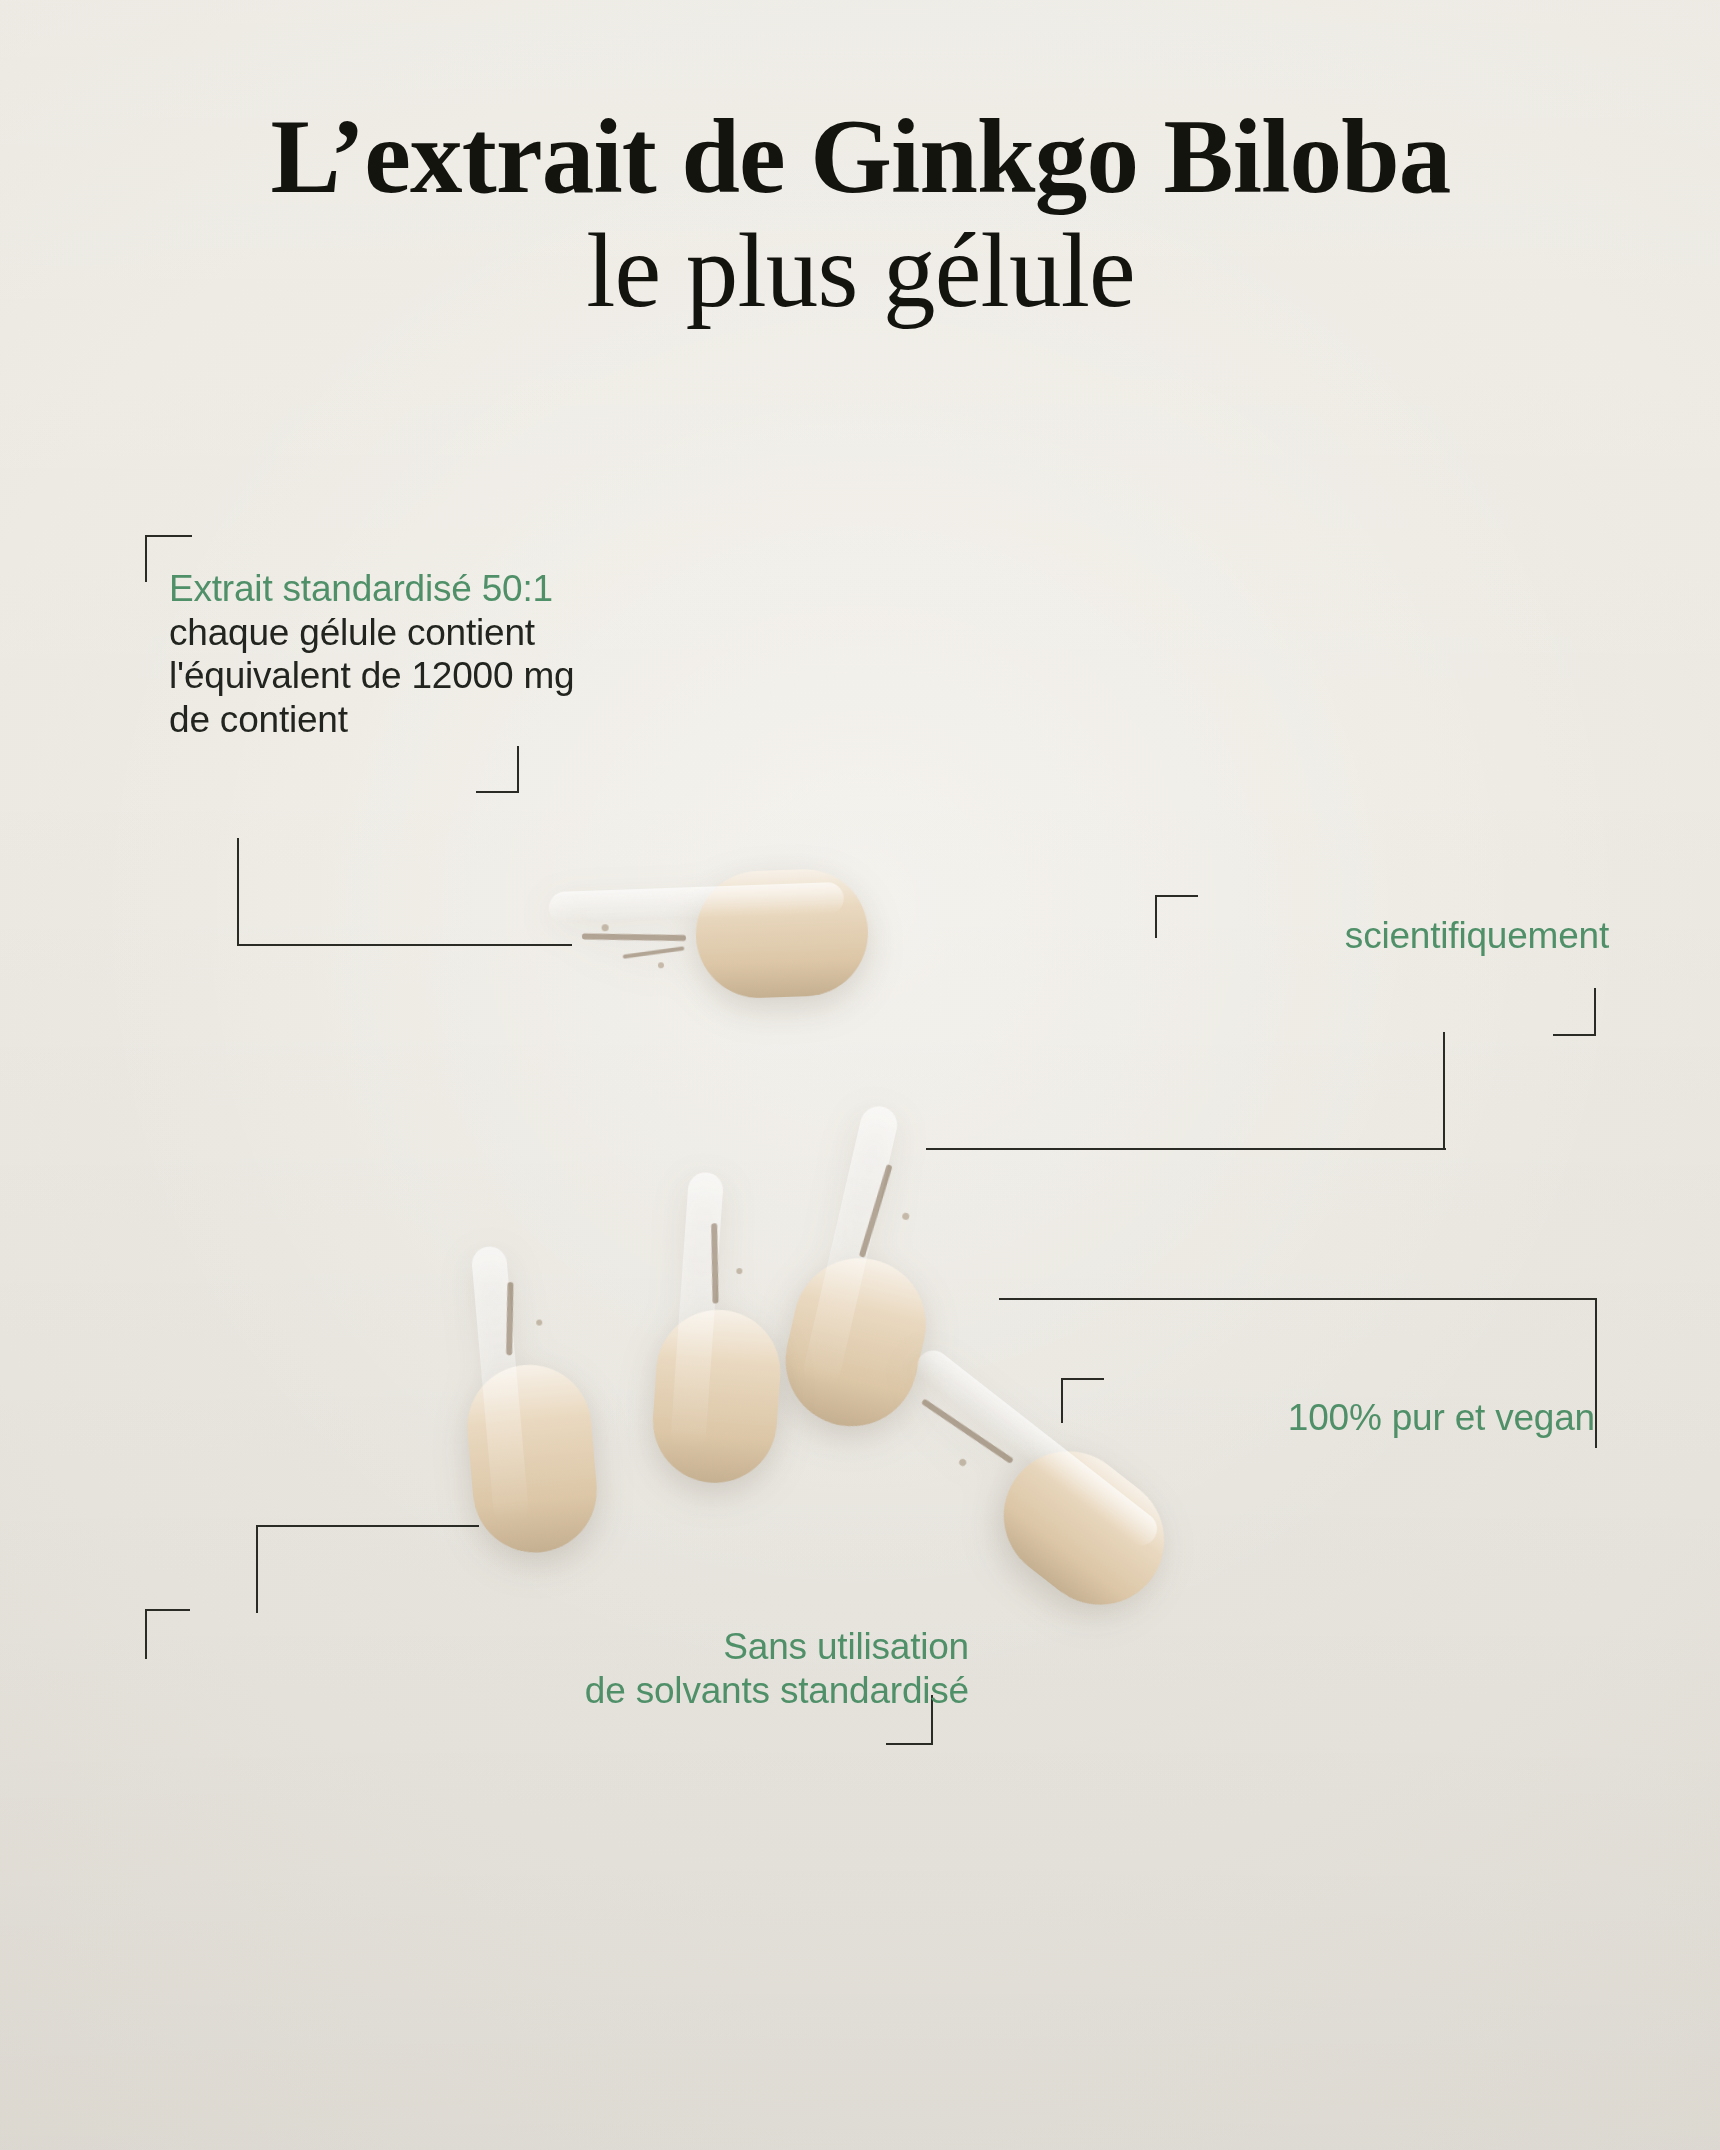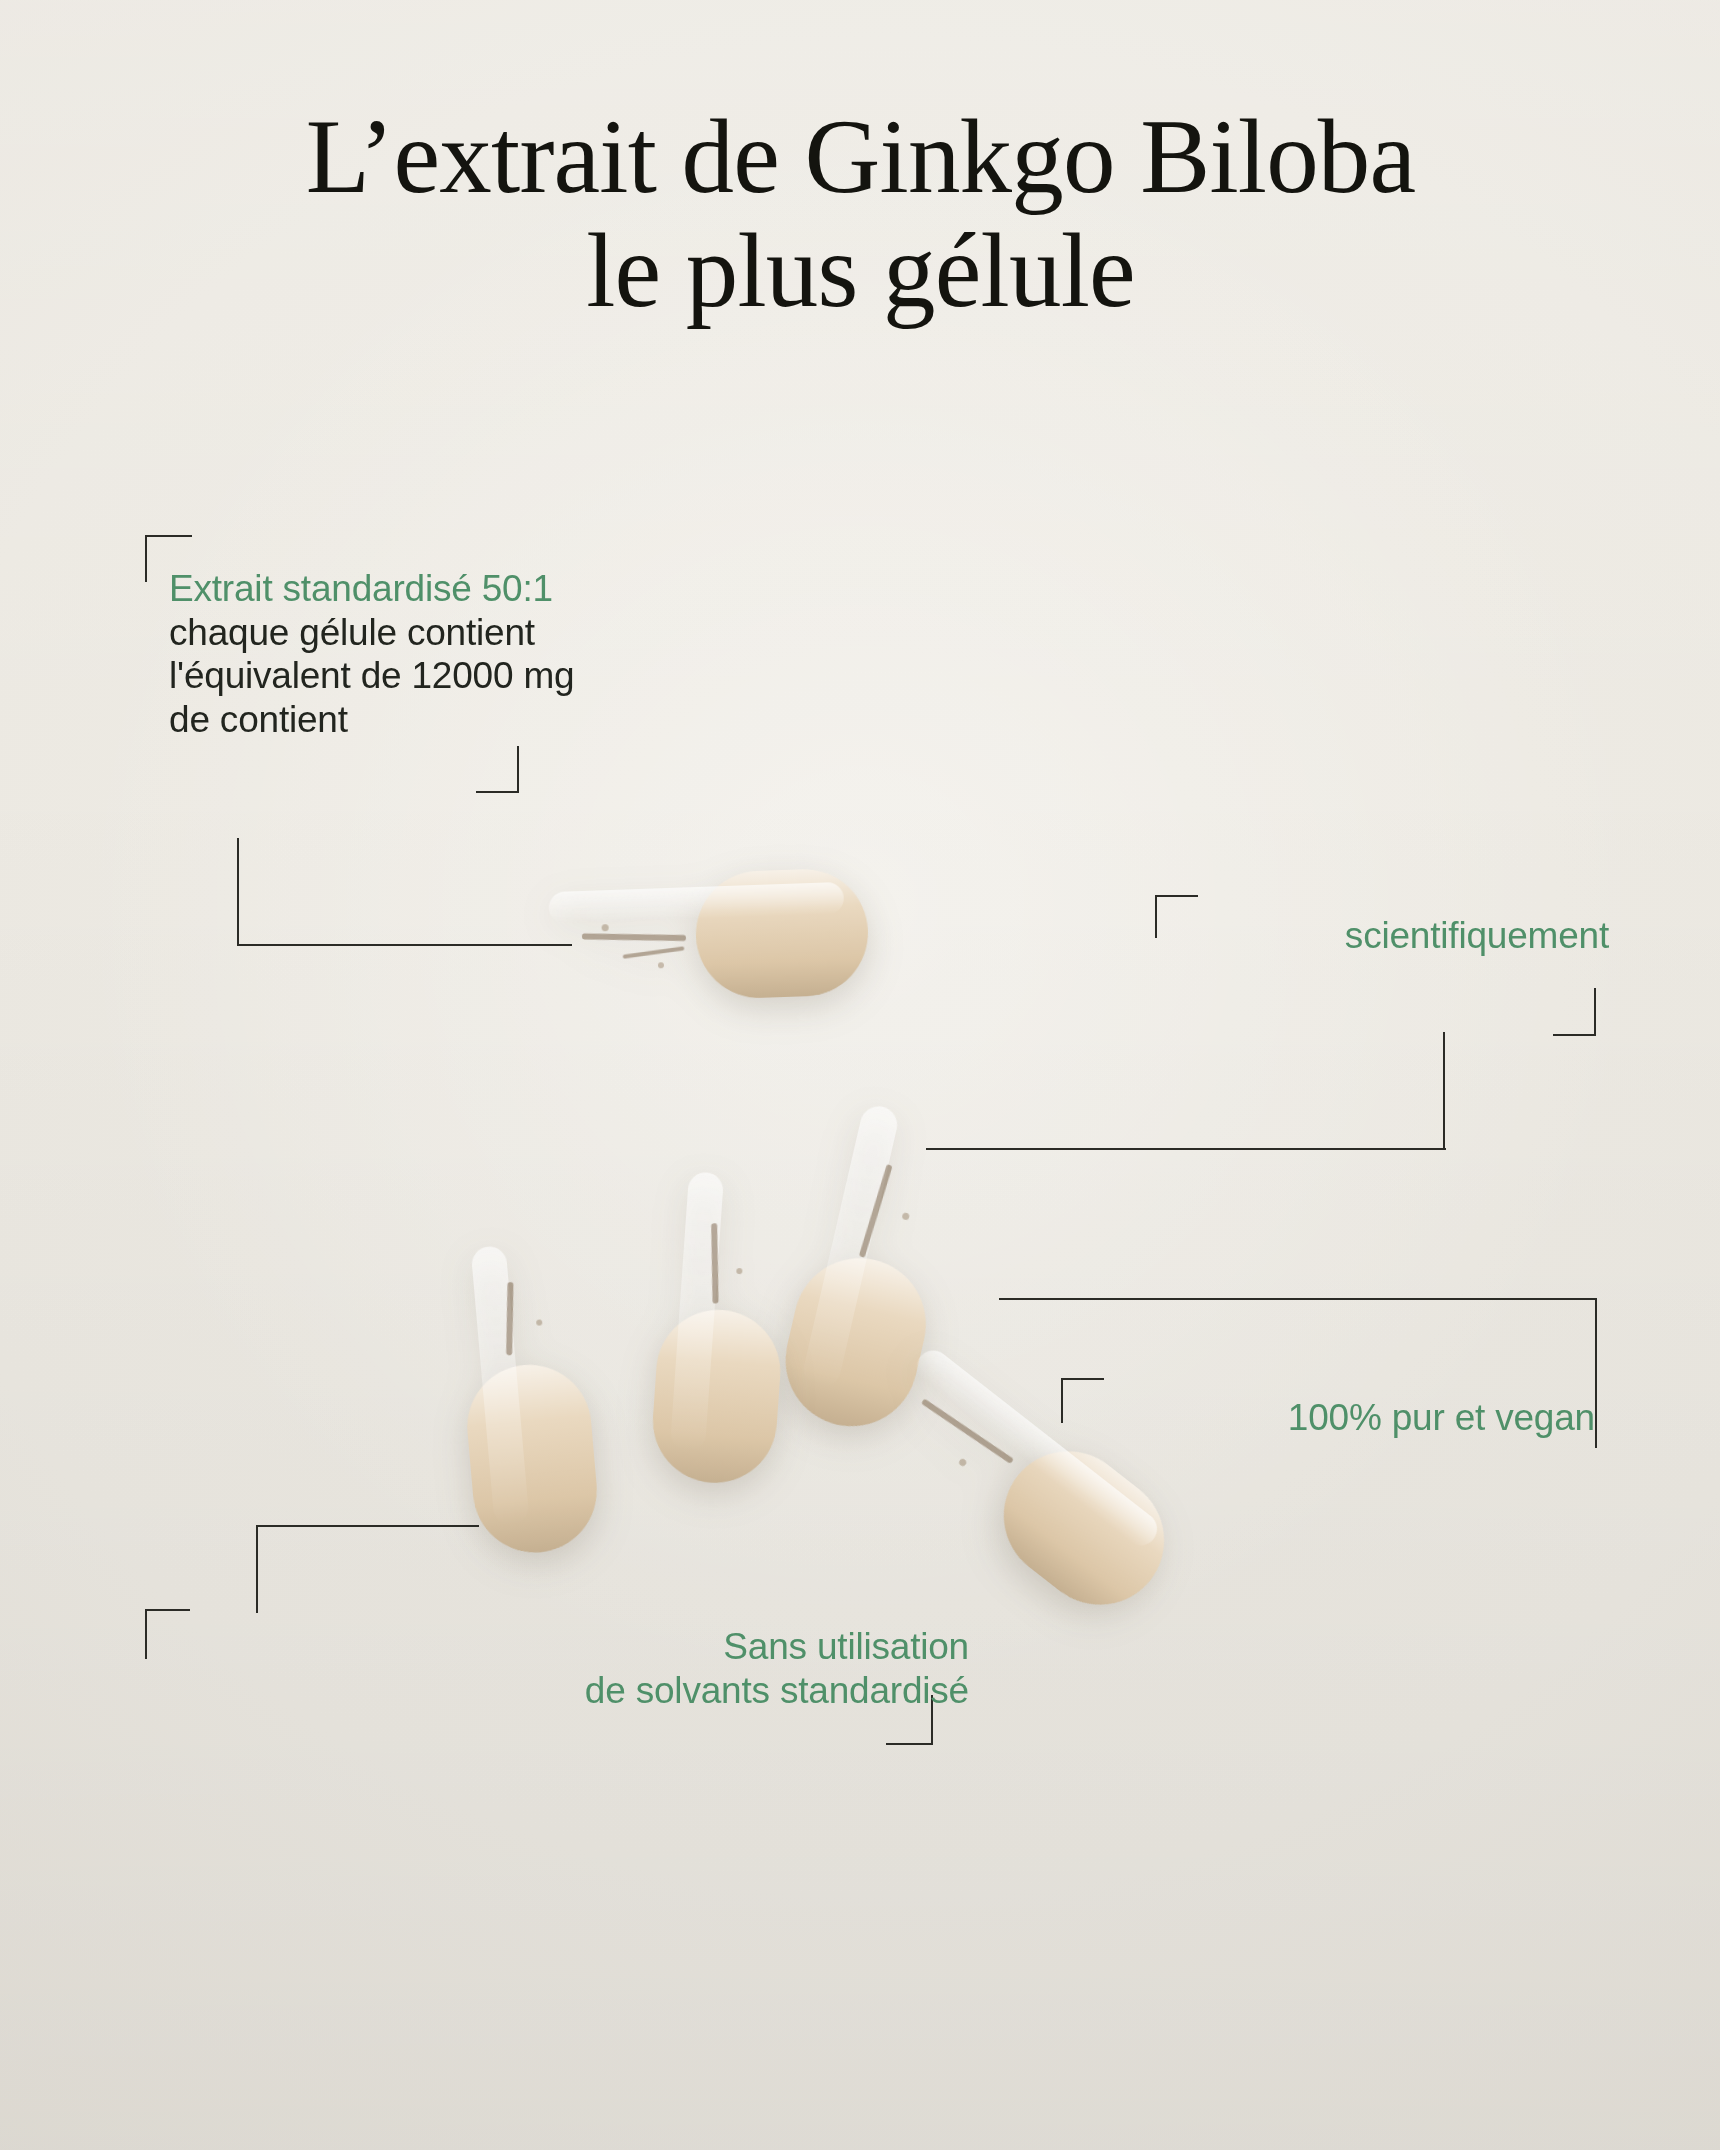--- a/index.html
+++ b/index.html
@@ -39,21 +39,21 @@
     text-align: center;
     font-family: "Liberation Serif", serif;
     color: #14140f;
     line-height: 1.04;
     letter-spacing: -0.8px;
     z-index: 6;
   }
   .headline .line1 {
     display: block;
     font-size: 105px;
-    font-weight: 400;
+    font-weight: 700;
   }
   .headline .line2 {
     display: block;
     font-size: 105px;
     font-weight: 400;
     margin-top: 4.8px;
   }
 
   
   .capsule {

